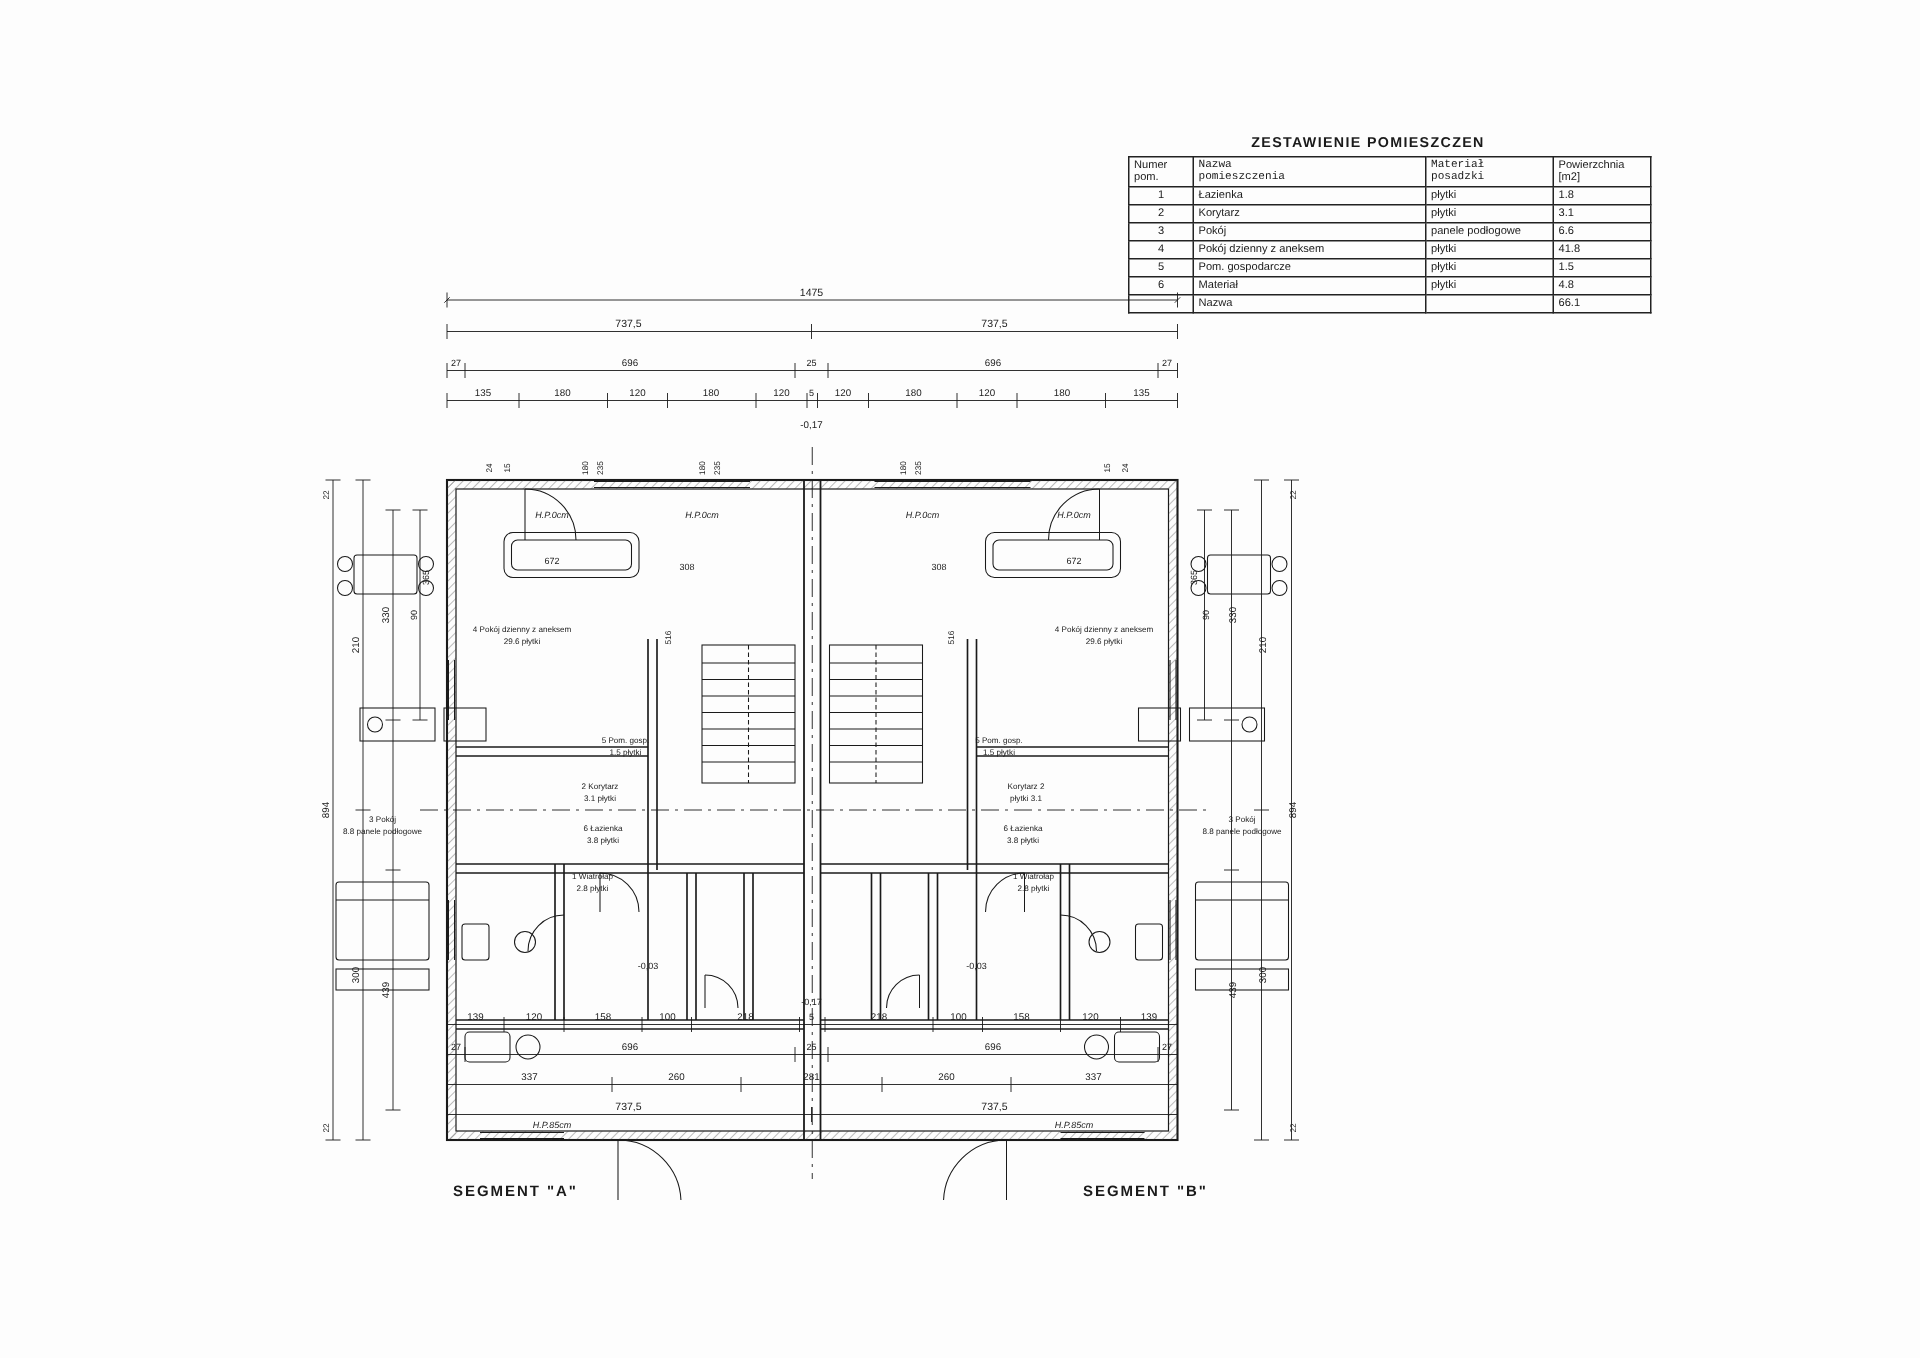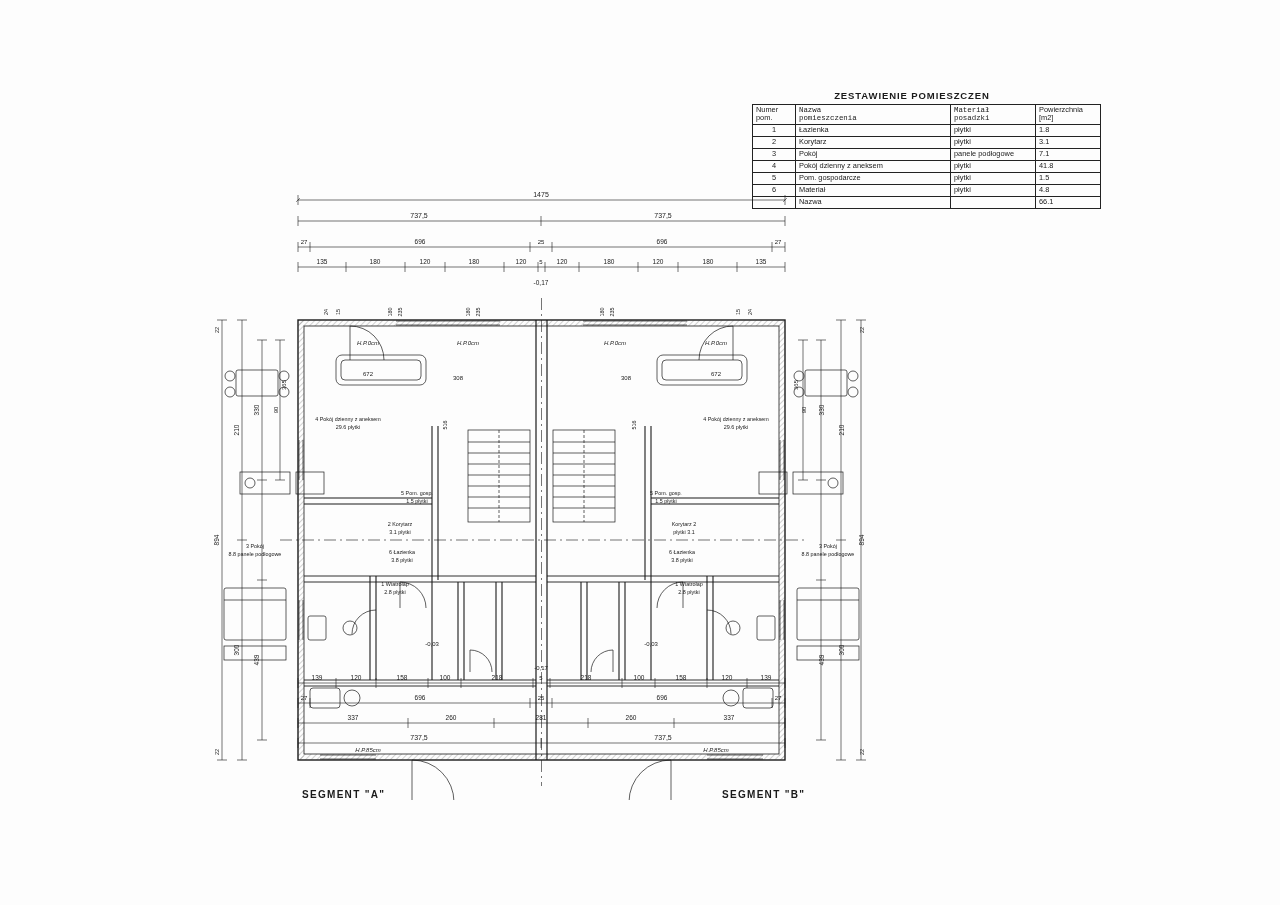--- a/index.html
+++ b/index.html
@@ -121,21 +121,21 @@
         <tr>
           <td class="c">2</td>
           <td>Korytarz</td>
           <td>płytki</td>
           <td>3.1</td>
         </tr>
         <tr>
           <td class="c">3</td>
           <td>Pokój</td>
           <td>panele podłogowe</td>
-          <td>7.1</td>
+          <td>6.6</td>
         </tr>
         <tr>
           <td class="c">4</td>
           <td>Pokój dzienny z aneksem</td>
           <td>płytki</td>
           <td>41.8</td>
         </tr>
         <tr>
           <td class="c">5</td>
           <td>Pom. gospodarcze</td>

